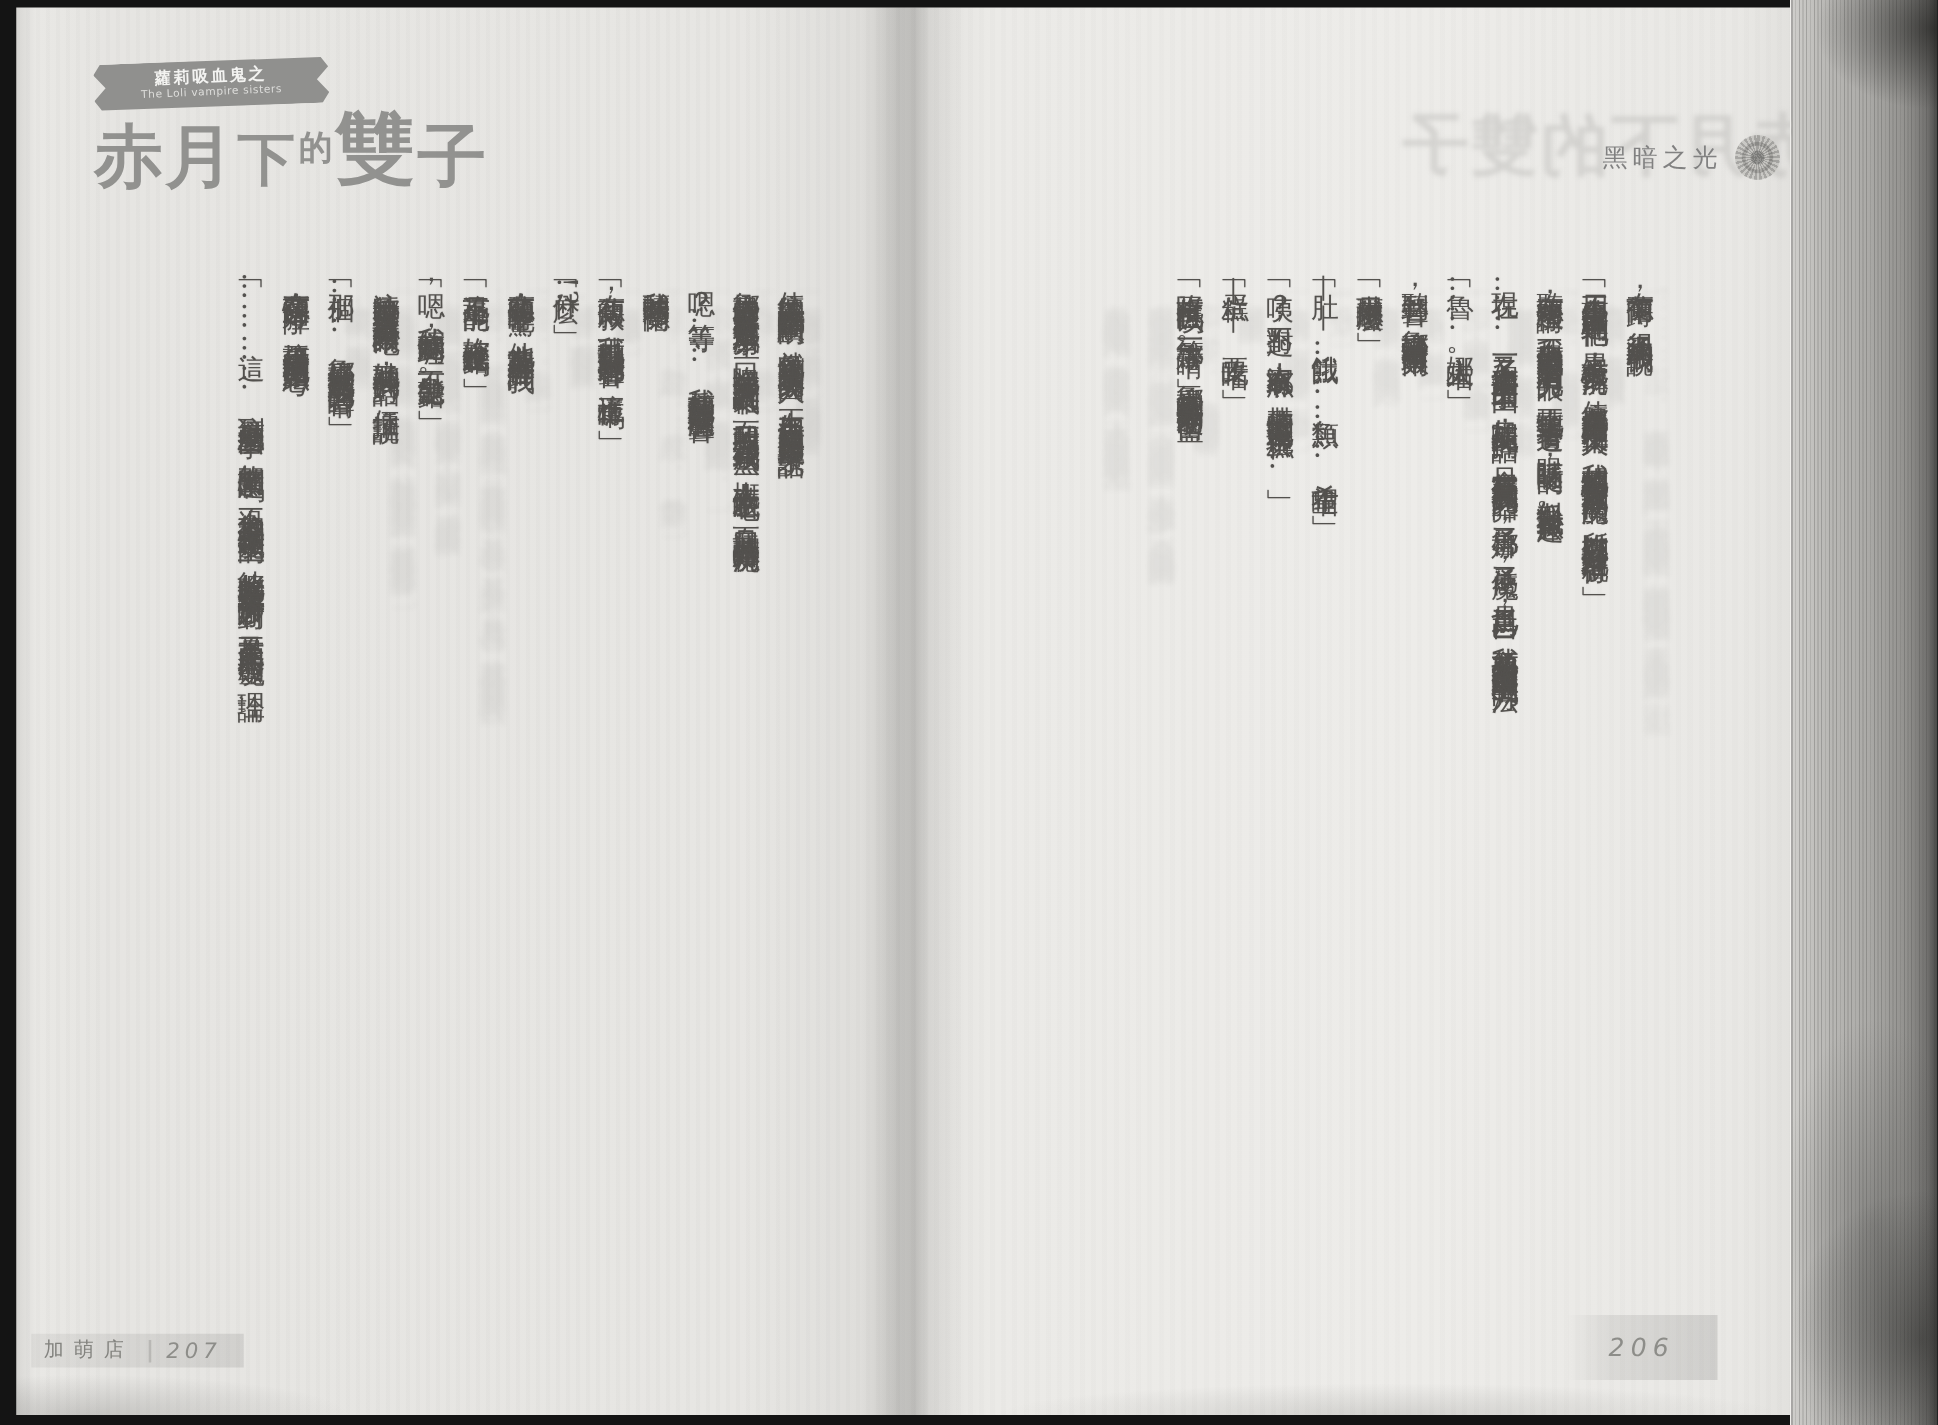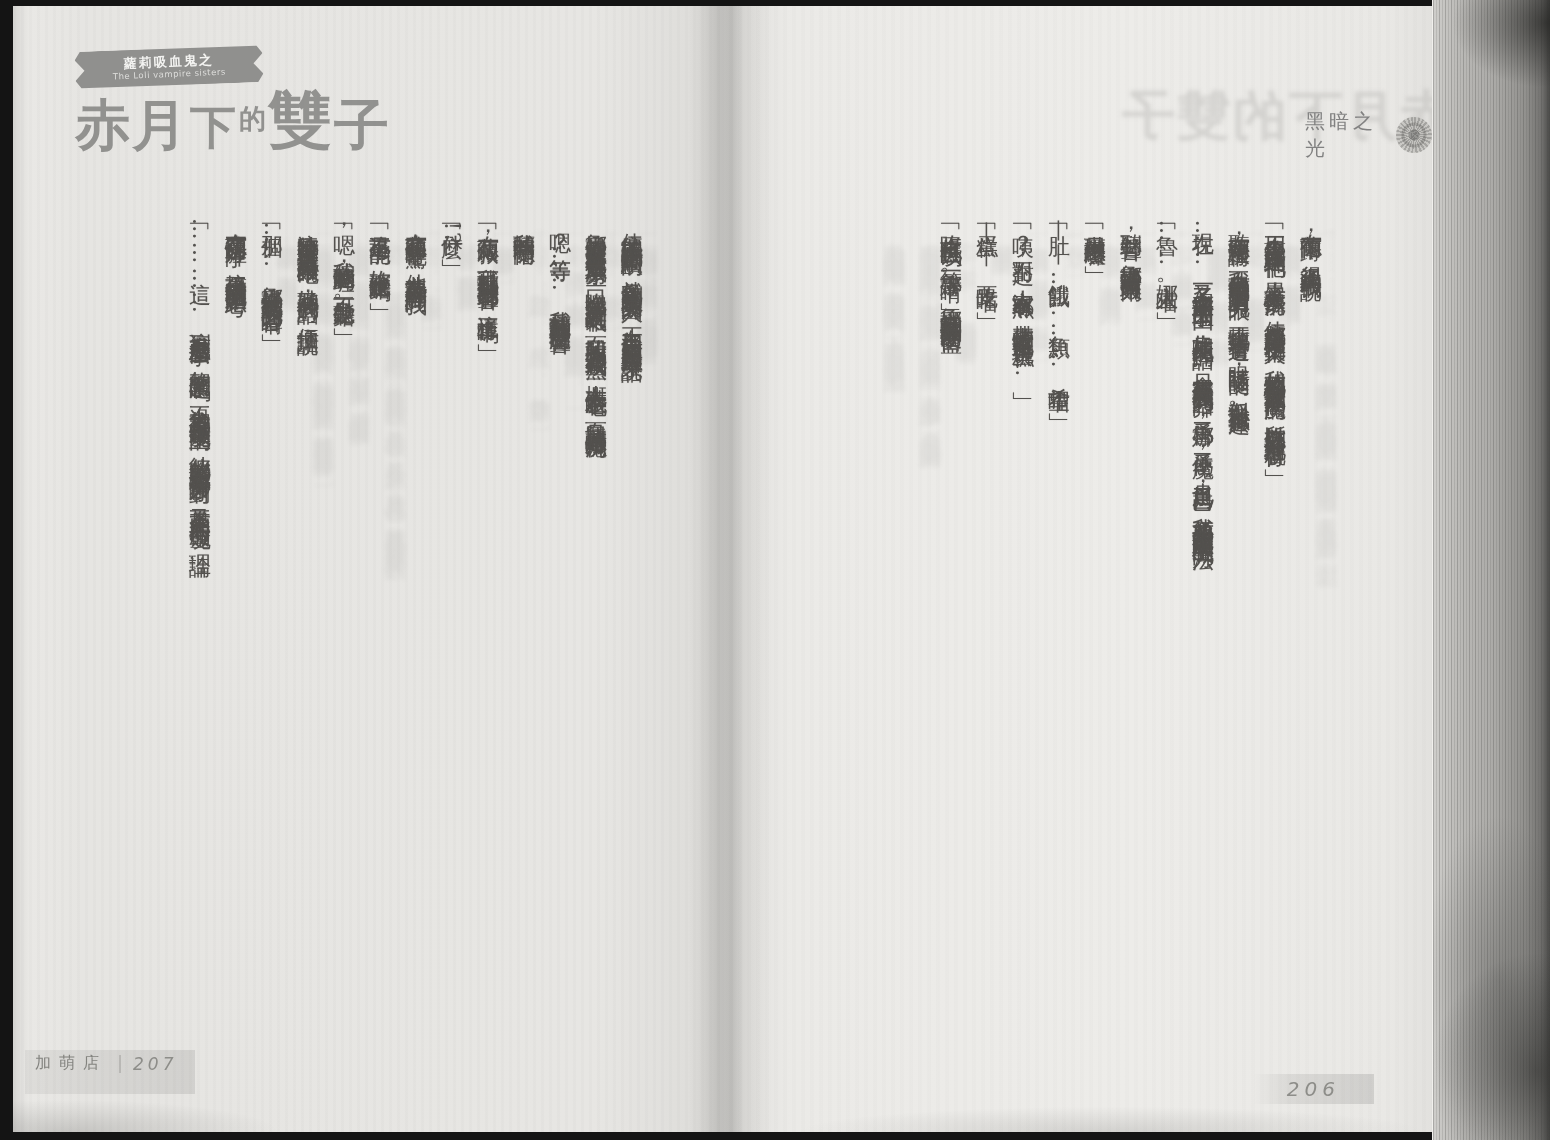--- a/index.html
+++ b/index.html
@@ -52,21 +52,21 @@
   .title-row{display:flex;align-items:flex-end;margin-top:2px;color:#8b8b89;font-weight:700;opacity:.92;}
   .title-row .tc{display:inline-block;line-height:1;}
   .title-row .tc:nth-child(1){font-size:55px;}
   .title-row .tc:nth-child(2){font-size:55px;margin-left:2px;}
   .title-row .tc:nth-child(3){font-size:46px;margin:0 1px 2px 3px;}
   .title-row .tc:nth-child(4){font-size:27px;align-self:center;margin:0 2px 4px 2px;}
   .title-row .tc:nth-child(5){font-size:64px;}
   .title-row .tc:nth-child(6){font-size:55px;margin-left:2px;}
   
   .chapter{position:absolute;top:102px;left:562px;display:flex;align-items:center;gap:10px;}
-  .chapter .lbl{font-size:20px;color:#818181;letter-spacing:4px;margin-left:23px;}
+  .chapter .lbl{font-size:20px;color:#818181;letter-spacing:4px;}
   .stamp{
     width:36px;height:36px;border-radius:50%;opacity:.8;flex:none;
     background:
       repeating-conic-gradient(rgba(120,120,118,.55) 0 7deg, rgba(210,210,207,.5) 7deg 14deg),
       radial-gradient(circle,#8e8e8c 0 5px,#cfcecb 6px 9px,#a5a4a1 10px 12px,#d6d5d2 13px 18px);
     background-blend-mode:multiply;
   }
   .ghost-title{
     position:absolute;top:74px;left:398px;transform:scaleX(-1);
     font-size:54px;font-weight:700;letter-spacing:2px;color:#bdbcb9;
@@ -84,28 +84,28 @@
   .vtext-right{right:103px;}
   .ghost-body{
     transform:scaleX(-1);filter:blur(2px);opacity:.08;color:#5a5a58;
     text-shadow:none;pointer-events:none;
   }
   .ghost-body.on-right{right:88px;top:196px;}
   .ghost-body.on-left{right:55px;top:196px;}
   
   .footer-left{
     position:absolute;left:12px;bottom:38px;display:flex;align-items:center;gap:12px;
-    padding:3px 18px 20px 10px;background:linear-gradient(90deg,rgba(0,0,0,.05),rgba(0,0,0,.09));
+    padding:3px 18px 3px 10px;background:linear-gradient(90deg,rgba(0,0,0,.05),rgba(0,0,0,.09));
   }
   .footer-left .shop{font-size:16px;color:#83837f;letter-spacing:8px;}
   .footer-left .sep{width:2px;height:18px;background:#b9b8b5;}
   .footer-left .num{font-size:17px;font-style:italic;color:#8d8d89;letter-spacing:4px;font-family:"DejaVu Sans","Liberation Sans",sans-serif;}
   .footer-right{
     position:absolute;right:58px;bottom:28px;
-    padding:3px 34px;background:linear-gradient(90deg,transparent,rgba(0,0,0,.07) 30%,rgba(0,0,0,.11));
+    padding:14px 34px;background:linear-gradient(90deg,transparent,rgba(0,0,0,.07) 30%,rgba(0,0,0,.11));
   }
   .footer-right .num{font-size:20px;font-style:italic;color:#8d8d89;letter-spacing:5px;font-family:"DejaVu Sans","Liberation Sans",sans-serif;}
 </style>
 </head>
 <body>
 
 <div class="scan">
 
   <div class="page page-left">
 

